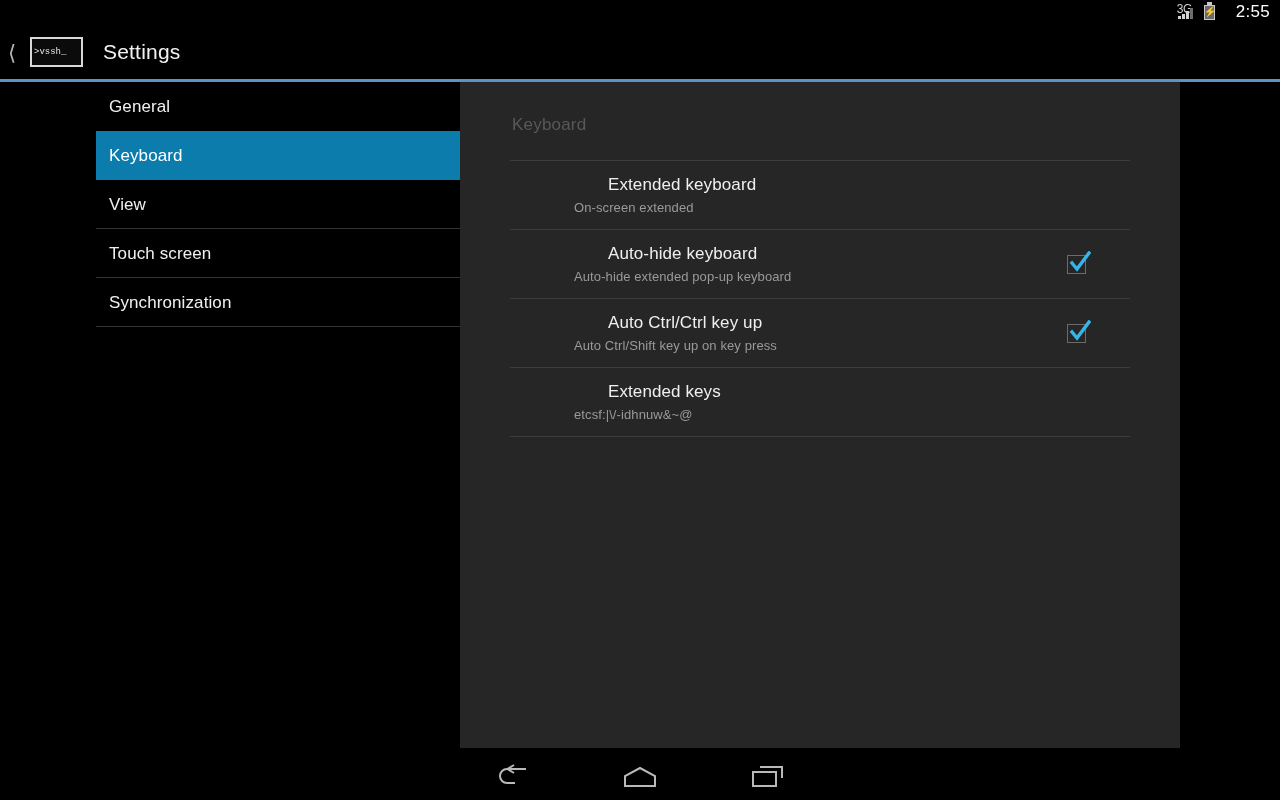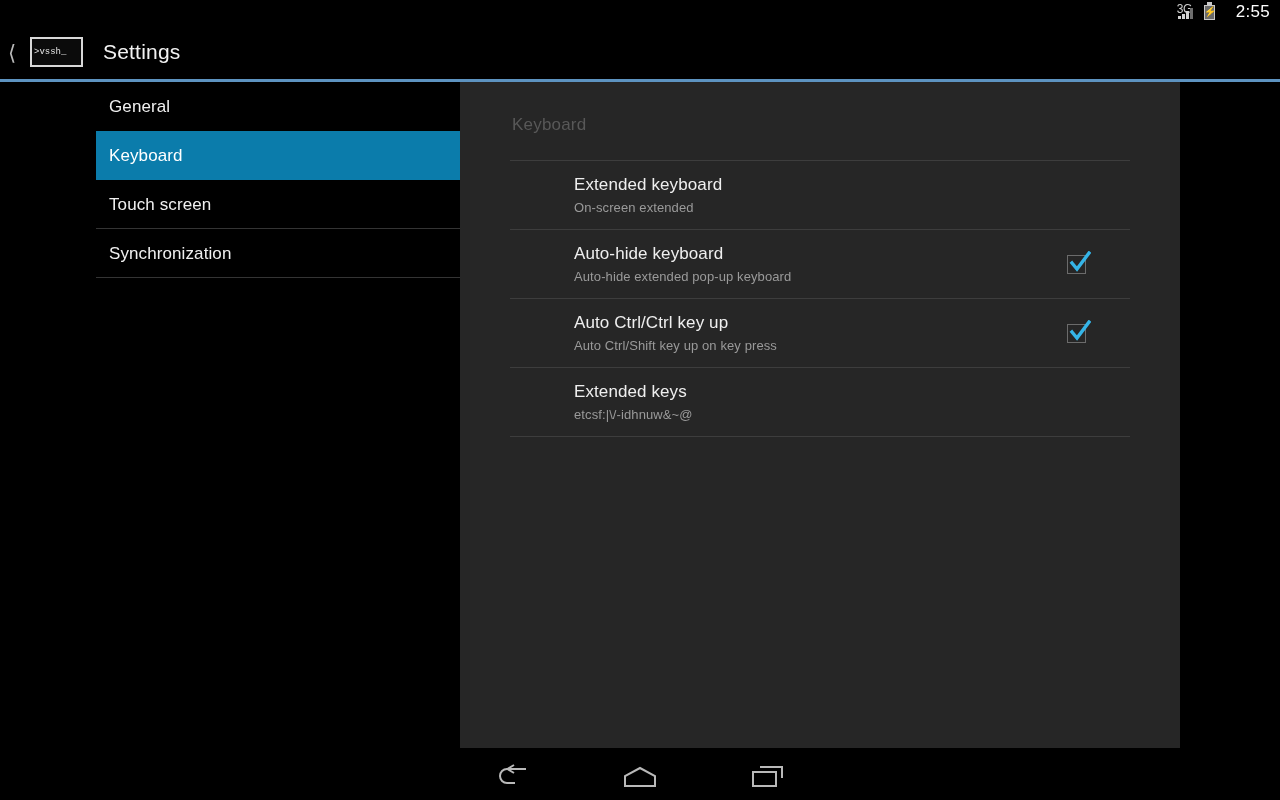--- a/index.html
+++ b/index.html
@@ -103,21 +103,21 @@
     color:#585858; font-size:17px; padding:33px 0 0 52px; letter-spacing:0.2px;
   }
   .panel-divider{
     width:620px; height:1px; background:#3d3d3d; margin:25px 0 0 50px;
   }
   .pref{
     position:relative; width:620px; margin-left:50px; padding:14px 0 14px 64px;
     min-height:65px; display:flex; align-items:center;
   }
   .pref-text{ flex:1; }
-  .pref-title{ color:#efefef; font-size:17px; letter-spacing:0.1px; }
+  .pref-title{ color:#efefef; font-size:17px; letter-spacing:0.1px;margin-left:34px; }
   .pref-summary{ color:#9a9a9a; font-size:13px; margin-top:5px; letter-spacing:0.1px; }
   .pref-divider{ width:620px; height:1px; background:#3d3d3d; margin-left:50px; }
   .checkbox{
     position:relative; width:19px; height:19px; border:1px solid #6b6b6b;
     margin-right:44px; flex:none; background:transparent;
   }
   .checkbox svg{ position:absolute; left:1px; top:-5px; }
 
   
   .navbar{
@@ -163,20 +163,23 @@
 <div class="content">
 
   <div class="sidebar">
     <div class="side-item">
       <span class="lbl">General</span>
     </div>
     <div class="side-item selected">
       <span class="lbl">Keyboard</span>
     </div>
     <div class="side-item divided">
+      <span class="lbl">View</span>
+    </div>
+    <div class="side-item divided">
       <span class="lbl">Touch screen</span>
     </div>
     <div class="side-item divided">
       <span class="lbl">Synchronization</span>
     </div>
   </div>
 
   <div class="panel">
     <div class="panel-header">Keyboard</div>
     <div class="panel-divider"></div>

